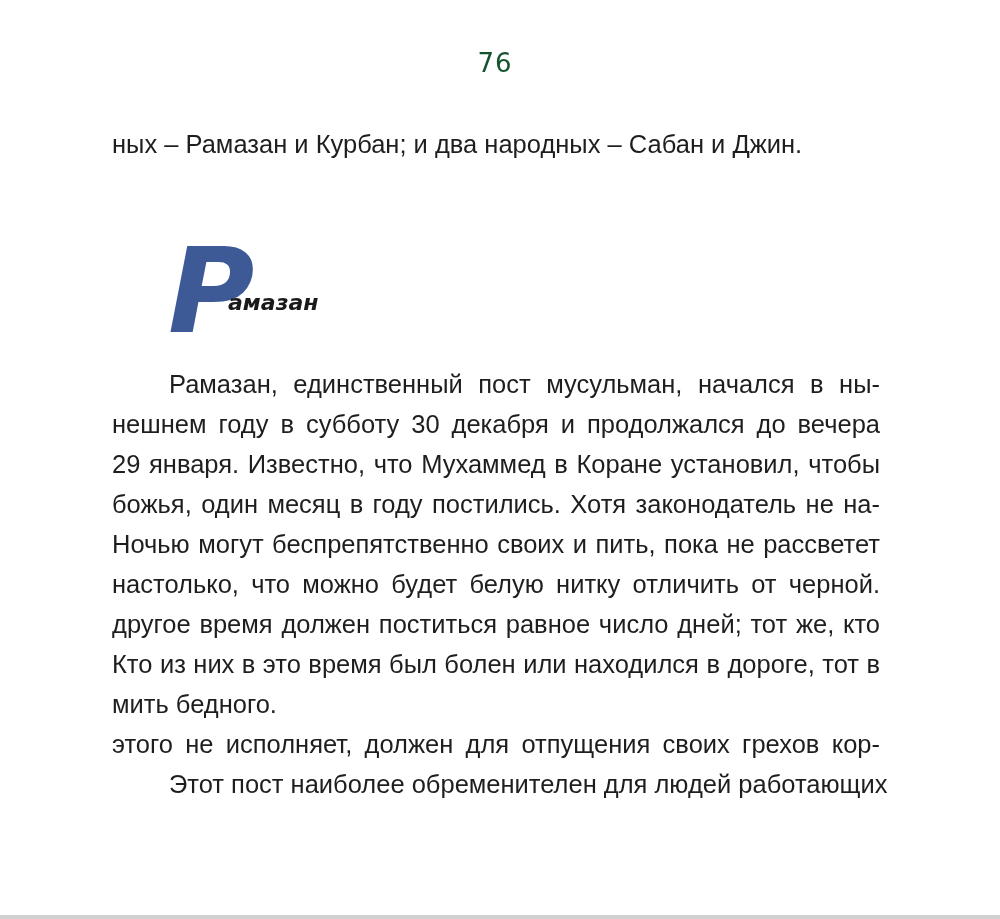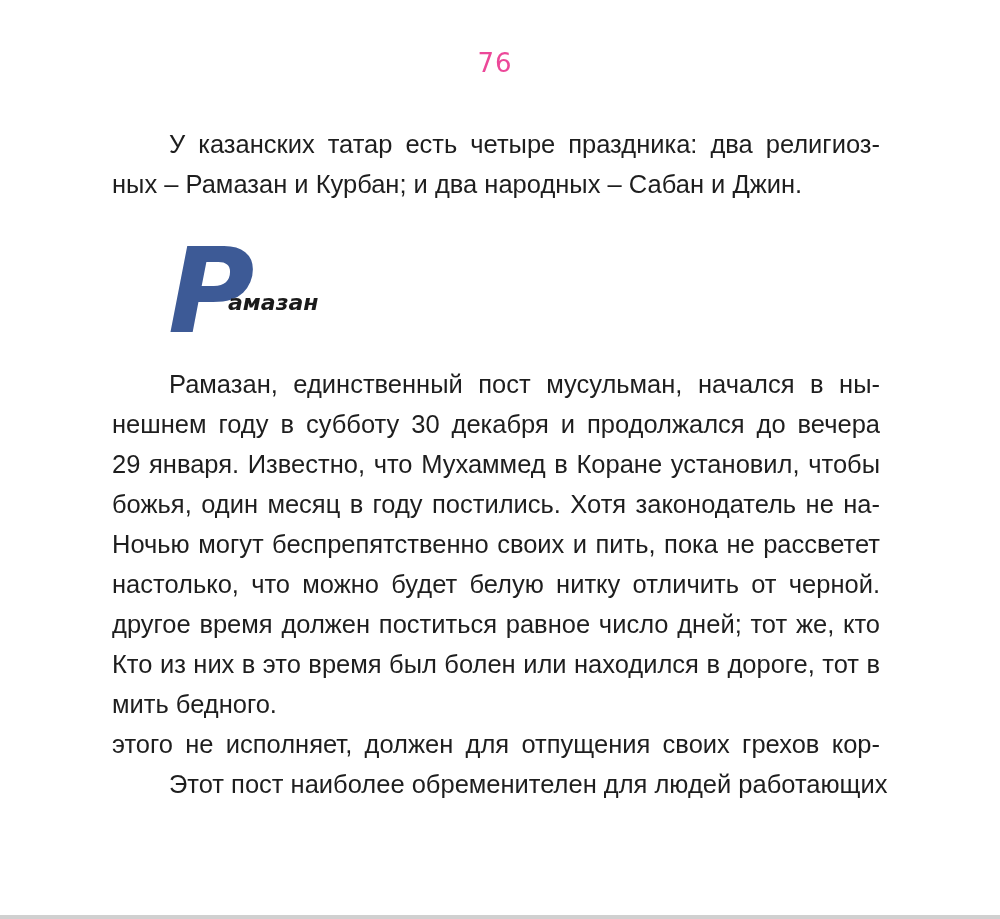--- a/index.html
+++ b/index.html
@@ -4,21 +4,21 @@
   <style>
     html, body { margin: 0; padding: 0; }
     body {
       width: 1000px; height: 919px; overflow: hidden;
       background: #ffffff; position: relative;
       font-family: "Liberation Sans", sans-serif;
       color: #1e1e1e;
     }
     .page-number {
       position: absolute; left: 0; width: 990px; top: 48px;
-      text-align: center; font-size: 26px; color: #ec4899;
+      text-align: center; font-size: 26px; color: #14532d;
       font-family: "DejaVu Sans", sans-serif; letter-spacing: 1px;
     }
     .text {
       position: absolute; left: 112px; width: 768px;
       font-size: 25.5px; line-height: 40px; color: #1e1e1e;
       font-family: "Liberation Sans Narrow", "Liberation Sans", sans-serif;
     }
     .line { display: block; white-space: nowrap; text-align: justify; text-align-last: justify; height: 40px; }
     .line.last { text-align-last: left; }
     .line.indent { padding-left: 57px; }
@@ -40,21 +40,20 @@
       position: absolute; left: 0; right: 0; top: 915px; height: 4px;
       background: #d0d0d0;
     }
   </style>
 </head>
 <body>
 
 <div class="page-number">76</div>
 
 <div class="text" style="top:124px;">
-  <span class="line indent">У казанских татар есть четыре праздника: два религиоз-</span>
   <span class="line last">ных – Рамазан и Курбан; и два народных – Сабан и Джин.</span>
 </div>
 
 <div class="heading">
   <span class="dropcap">Р</span>
   <span class="heading-rest">амазан</span>
 </div>
 
 <div class="text" style="top:364px;">
   <span class="line indent">Рамазан, единственный пост мусульман, начался в ны-</span>

